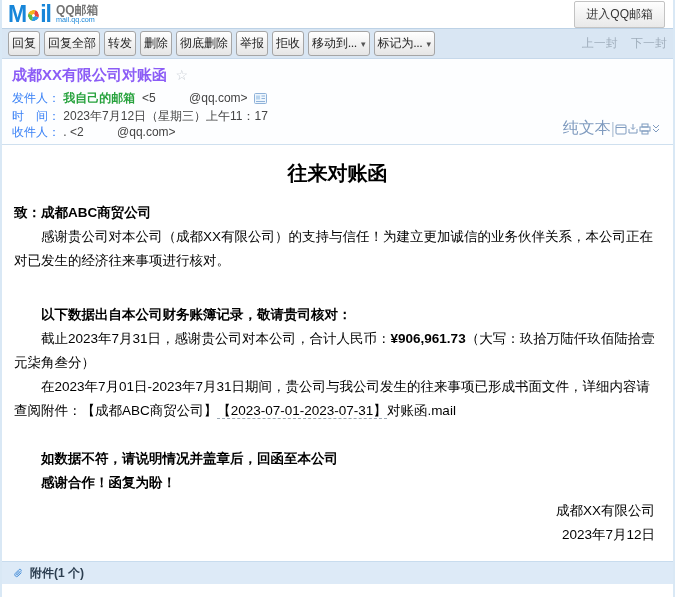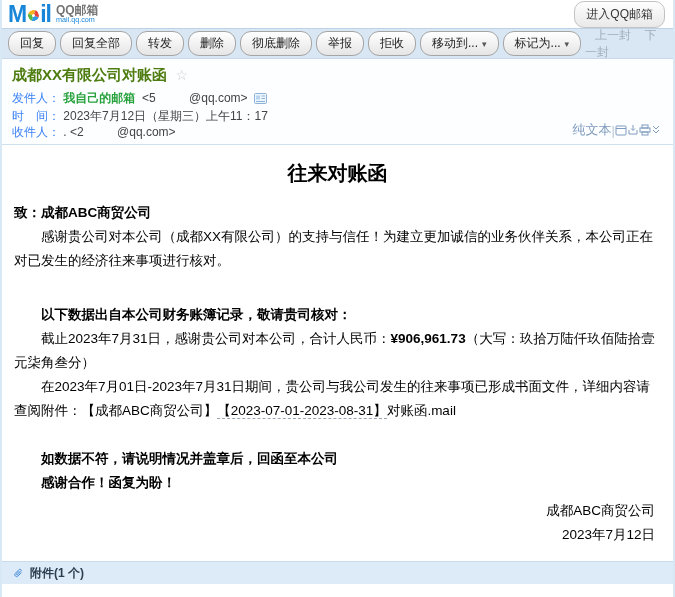--- a/index.html
+++ b/index.html
@@ -10,46 +10,46 @@
   
   .top-bar { height:28px; display:flex; align-items:center; justify-content:space-between;
              padding:2px 8px 2px 6px; background:#fff; }
   .logo { display:flex; align-items:center; cursor:pointer; }
   .logo-m { color:#1886d9; font-weight:bold; font-size:23px; letter-spacing:-1px; line-height:1; }
   .logo-ring { width:11px; height:11px; border-radius:50%; margin:3px 1px 0 2px; display:inline-block;
                border:4px solid; border-color:#f5b31b #e8443e #2f9de2 #58b847; transform:rotate(-25deg); }
   .logo-right { margin-left:5px; line-height:1; }
   .logo-qq { color:#737373; font-weight:bold; font-size:12px; }
   .logo-domain { color:#1886d9; font-size:8px; transform:scale(.9); transform-origin:left; }
-  .enter-btn { border:1px solid #c3c3c3; background:linear-gradient(#fefefe,#e9e9e9); border-radius:10px;
+  .enter-btn { border:1px solid #c3c3c3; background:linear-gradient(#fefefe,#e9e9e9); border-radius:2px;
                padding:4px 11px; font-size:12px; color:#333; cursor:pointer; font-family:inherit; }
 
   
   .toolbar { background:#d9e6f3; border-top:1px solid #bdd2e6; border-bottom:1px solid #c6d8ea;
              padding:4px 6px; display:flex; align-items:center; height:31px; }
-  .tb-btn { margin-right:4px; border:1px solid #a5a5a5; border-radius:11px; color:#222;
-            background:linear-gradient(#ffffff,#e5e5e5); padding:3px 11px; font-size:12px;
-            cursor:pointer; font-family:Liberation Sans, sans-serif; white-space:nowrap; }
+  .tb-btn { margin-right:4px; border:1px solid #a5a5a5; border-radius:3px; color:#222;
+            background:linear-gradient(#ffffff,#e5e5e5); padding:3px 3px; font-size:12px;
+            cursor:pointer; font-family:Liberation Serif, serif; white-space:nowrap; }
   .tb-btn .arr { font-size:9px; color:#555; margin-left:4px; }
   .nav-links { margin-left:auto; color:#9fadbb; font-size:12px; }
   .nav-links span { margin-left:10px; cursor:pointer; }
 
   
   .mail-header { padding:7px 10px 4px; background:#fdfeff; border-bottom:1px solid #cfe0ef; position:relative; }
   .subject-row { margin-bottom:5px; }
-  .subject { font-size:15px; font-weight:bold; color:#4d7c0f; }
+  .subject { font-size:15px; font-weight:bold; color:#8b5cf6; }
   .star { color:#c6ccd3; font-size:14px; margin-left:4px; cursor:pointer; }
   .field { font-size:12px; line-height:16px; color:#444; }
   .flabel { color:#3b82f6; }
   .sender-name { color:#27a23d; font-weight:bold; }
   .pre { white-space:pre; }
   .card-icon, .mini-xls { display:inline-block; vertical-align:-2px; }
   .mini-xls { width:12px; height:13px; background:#3c9e50; border-radius:2px; color:#fff; font-size:9px;
               font-weight:bold; text-align:center; line-height:13px; margin:0 2px; }
-  .view-tools { position:absolute; right:12px; bottom:5px; color:#7f9bbf; font-size:13px;
+  .view-tools { position:absolute; right:12px; bottom:5px; color:#7f9bbf; font-size:16px;
                 display:flex; align-items:center; }
   .view-tools .sep { color:#b9c8da; }
   .vt-icon { display:inline-flex; cursor:pointer; }
 
   
   .mail-body { padding:8px 12px 0; font-size:13.5px; color:#000; line-height:24px; background:#fff; }
   .letter-title { text-align:center; font-size:20px; font-weight:bold; margin:8px 0 16px; }
   .bold { font-weight:bold; }
   .ind { text-indent:2em; }
   .gap-a { margin-top:30px; }
@@ -156,25 +156,25 @@
       </span>
     </div>
   </div>
 
   <div class="mail-body">
     <div class="letter-title">往来对账函</div>
     <p class="bold">致：成都ABC商贸公司</p>
     <p class="ind">感谢贵公司对本公司（成都XX有限公司）的支持与信任！为建立更加诚信的业务伙伴关系，本公司正在对已发生的经济往来事项进行核对。</p>
     <p class="ind bold gap-a">以下数据出自本公司财务账簿记录，敬请贵司核对：</p>
     <p class="ind"><span>截止2023年7月31日，感谢贵公司对本公司，合计人民币：</span><b>¥906,961.73</b><span>（大写：玖拾万陆仟玖佰陆拾壹元柒角叁分）</span></p>
-    <p class="ind"><span>在2023年7月01日-2023年7月31日期间，贵公司与我公司发生的往来事项已形成书面文件，详细内容请查阅附件：【成都ABC商贸公司】</span><span class="dated">【2023-07-01-2023-08-31】</span><span>对账函.mail</span></p>
+    <p class="ind"><span>在2023年7月01日-2023年7月31日期间，贵公司与我公司发生的往来事项已形成书面文件，详细内容请查阅附件：【成都ABC商贸公司】</span><span class="dated">【2023-07-01-2023-07-31】</span><span>对账函.mail</span></p>
     <p class="ind bold gap-b">如数据不符，请说明情况并盖章后，回函至本公司</p>
     <p class="ind bold">感谢合作！函复为盼！</p>
     <div class="sign">
-      <div>成都ABC商贸公司</div>
+      <div>成都XX有限公司</div>
       <div>2023年7月12日</div>
     </div>
   </div>
 
   <div class="attach-bar">
     <span class="vt-icon">
       <svg width="13" height="13" viewBox="0 0 16 16">
           <path d="M11.6 6.9l-4.2 4.2a2.3 2.3 0 0 1-3.3-3.3l4.6-4.6a1.5 1.5 0 0 1 2.2 2.2L6.6 9.7a.8.8 0 0 1-1.1-1.1l3.8-3.8" fill="none" stroke="#4a90d9" stroke-width="1.2"></path>
         </svg>
     </span>

